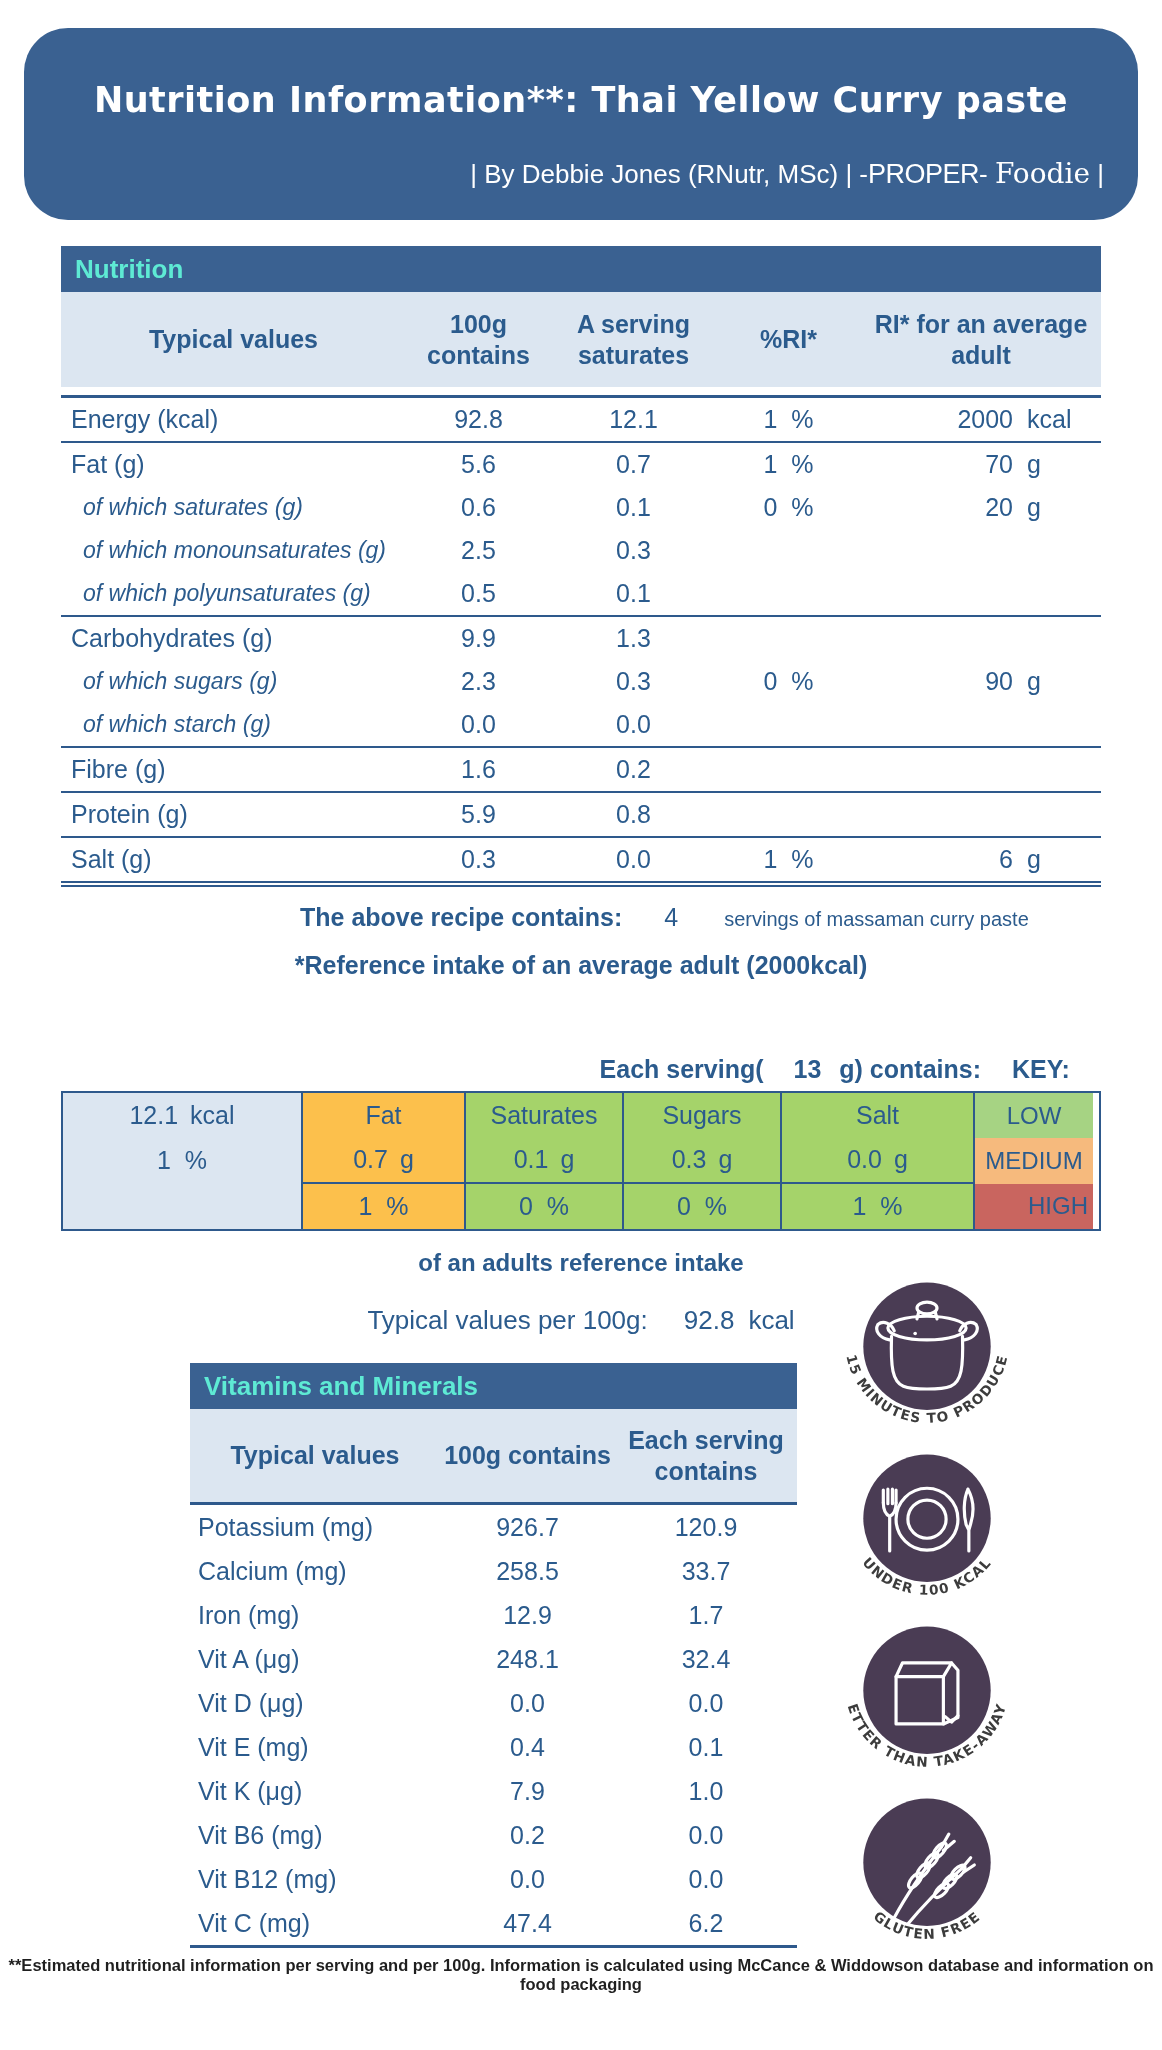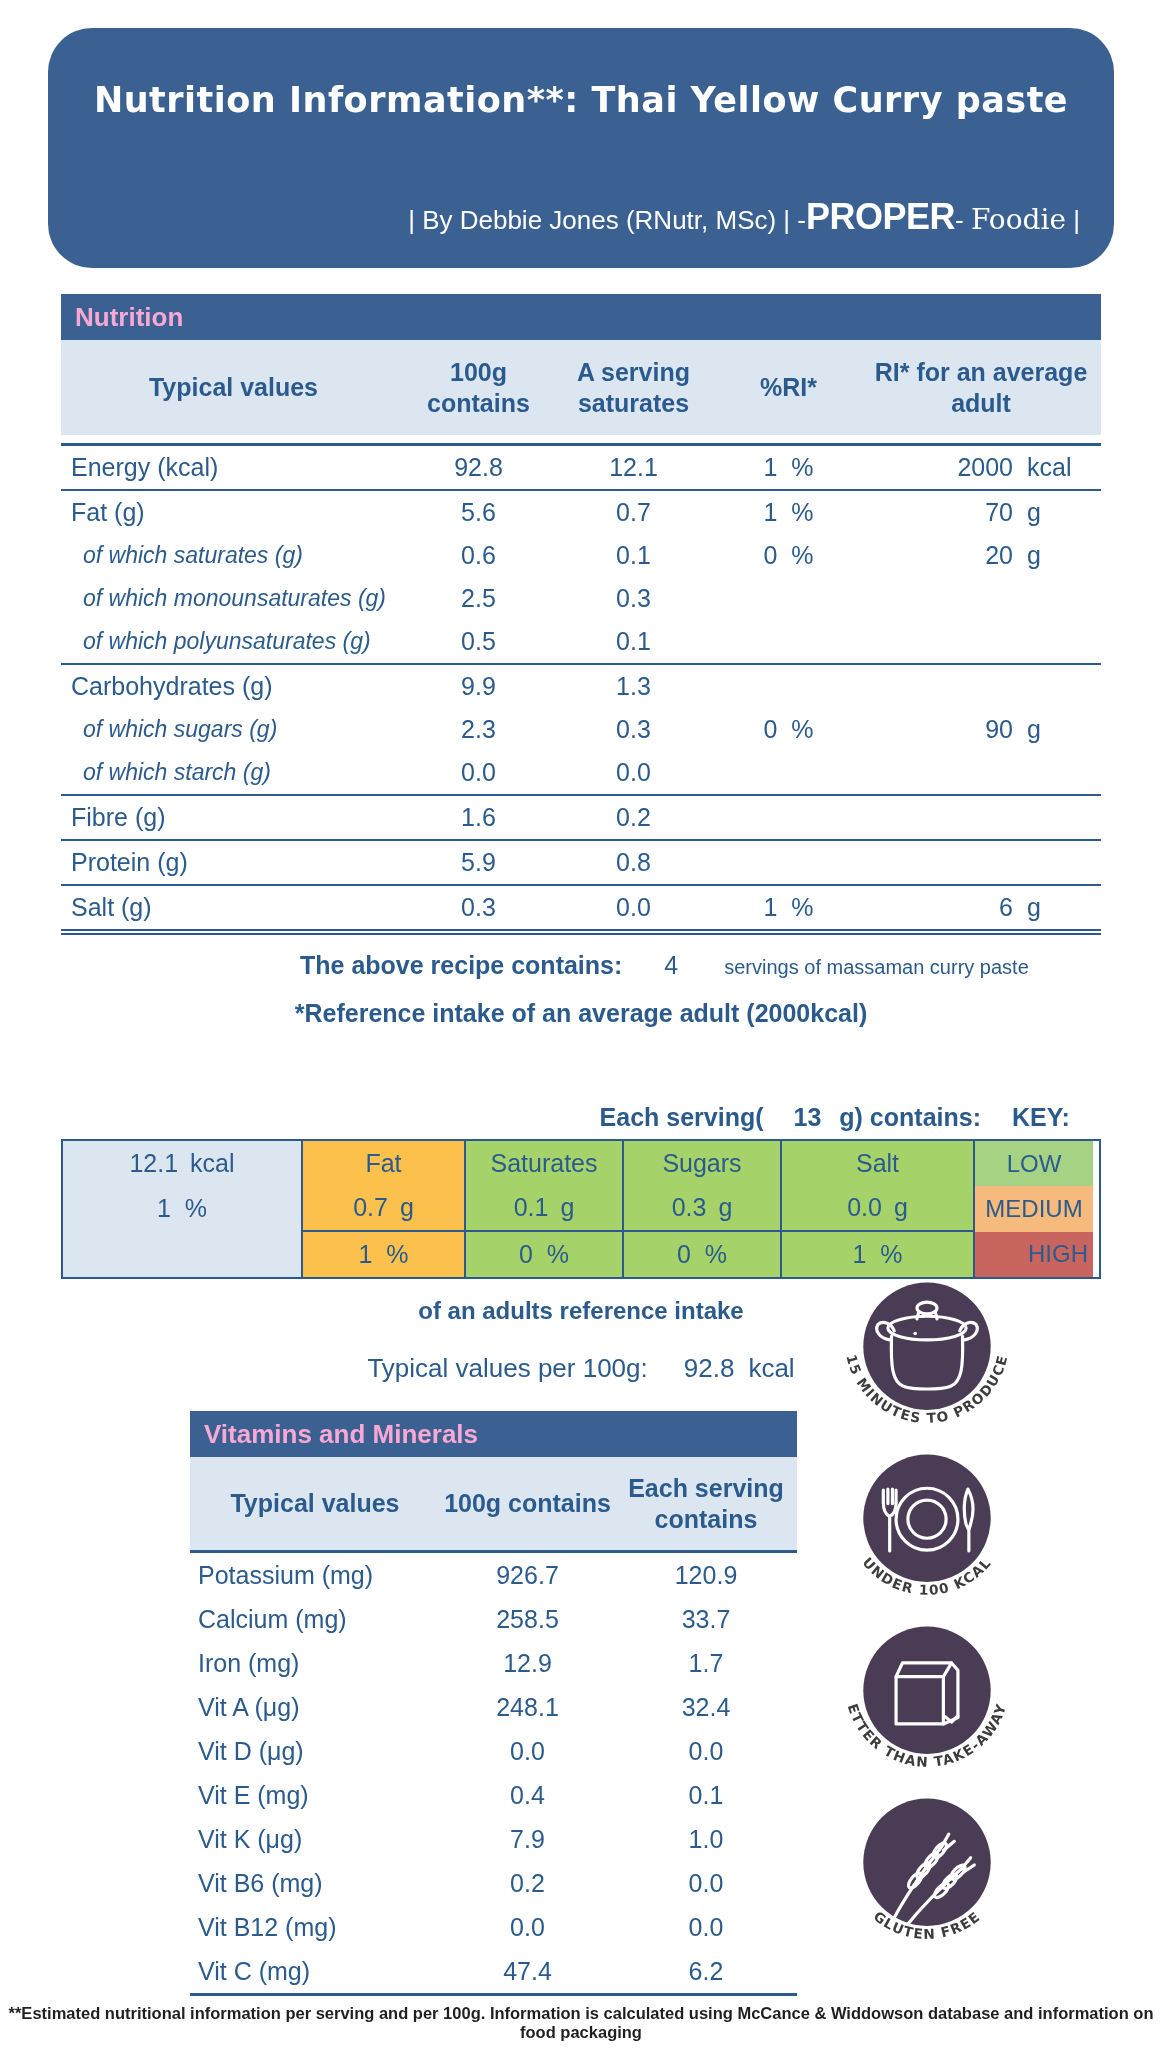--- a/index.html
+++ b/index.html
@@ -1,30 +1,30 @@
 <!DOCTYPE html>
 <html style="--blue_bar: #3a6191; --blue_text: #2b5b8d; --rule: #2e598c; --head_bg: #dce6f1; --energy_bg: #dce6f1; --fat_orange: #fcc04c; --green: #a5d36a; --key_low: #a6d383; --key_medium: #f6ba7d; --key_high: #c9655f; --badge_purple: #4a3c54;"><head>
 <meta charset="utf-8">
 <style>
   html,body{margin:0;padding:0;background:#fff;}
   .page{position:relative;width:1162px;height:2050px;background:#fff;overflow:hidden;
         font-family:"Liberation Sans",sans-serif;color:var(--blue_text,#2b5b8d);}
 
   
-  .header{position:relative;margin:28px 48px 0;height:240px;border-radius:44px;
+  .header{position:relative;margin:28px 24px 0;height:192px;border-radius:44px;
           background:var(--blue_bar,#3a6191);}
   .header .title{padding-top:52px;text-align:center;color:#fff;font-weight:bold;
           font-size:35px;letter-spacing:.5px;font-family:"DejaVu Sans",sans-serif;}
   .byline{position:absolute;right:34px;bottom:30px;color:#fff;font-size:26px;}
-  .byline .proper{font-weight:700;letter-spacing:-.5px;font-size:36px;}
+  .byline .proper{font-weight:400;letter-spacing:-.5px;font-size:27px;}
   .byline .foodie{font-family:"DejaVu Serif",serif;font-size:28px;text-align:right;}
 
   
   .mwrap{width:1040px;margin:26px auto 0;}
-  .tbar{height:46px;line-height:46px;background:var(--blue_bar,#3a6191);color:#f9a8d4;
+  .tbar{height:46px;line-height:46px;background:var(--blue_bar,#3a6191);color:#5eead4;
         font-weight:bold;font-size:26px;padding-left:14px;box-sizing:border-box;}
   .thead{display:grid;grid-template-columns:345px 145px 165px 145px 240px;height:95px;
         background:var(--head_bg,#dce6f1);align-items:center;margin-bottom:8px;}
   .thead .hc{font-weight:bold;font-size:25px;text-align:center;line-height:1.22;padding:0 10px;}
   .tbody{border-top:3px solid var(--rule,#2e598c);}
   .mrow{display:grid;grid-template-columns:345px 145px 165px 145px 240px;height:43px;align-items:center;}
   .mrow.rule{border-bottom:2px solid var(--rule,#2e598c);}
   .mrow.end{border-bottom:6px double var(--rule,#2e598c);}
   .mrow .label{font-size:25px;padding-left:10px;}
   .mrow.sub .label{font-style:italic;font-size:23px;padding-left:22px;}

